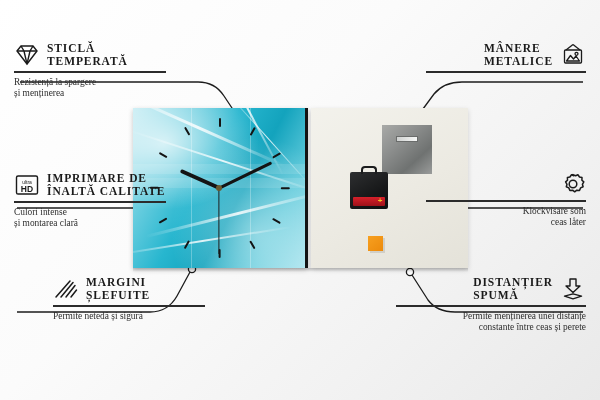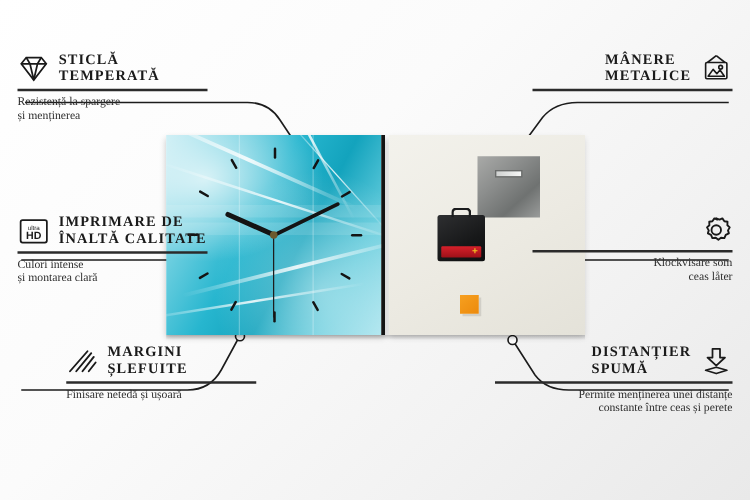--- a/index.html
+++ b/index.html
@@ -189,21 +189,21 @@
           <path d="M3,20 L17,4"></path>
             <path d="M8,20 L20,5.5"></path>
             <path d="M13,20 L22,8.5"></path>
             <path d="M18,20 L23.5,13"></path>
         </g>
       </svg>
       <div class="title">MARGINI
 ȘLEFUITE</div>
     </div>
     <div class="rule"></div>
-    <div class="sub">Finisare netedă și ușoară</div>
+    <div class="sub">Permite netedă și sigură</div>
   </div>
 
   <div class="feat right" style="right:14px; top:42px; width:160px;">
     <div class="head">
       <div class="title">MÂNERE
 METALICE</div>
       <svg class="icon" width="26" height="24" viewBox="0 0 26 24">
         <g fill="none" stroke="#1a1a1a" stroke-width="1.3">
           <path d="M13,1.5 L6,7"></path>
             <path d="M13,1.5 L20,7"></path>

